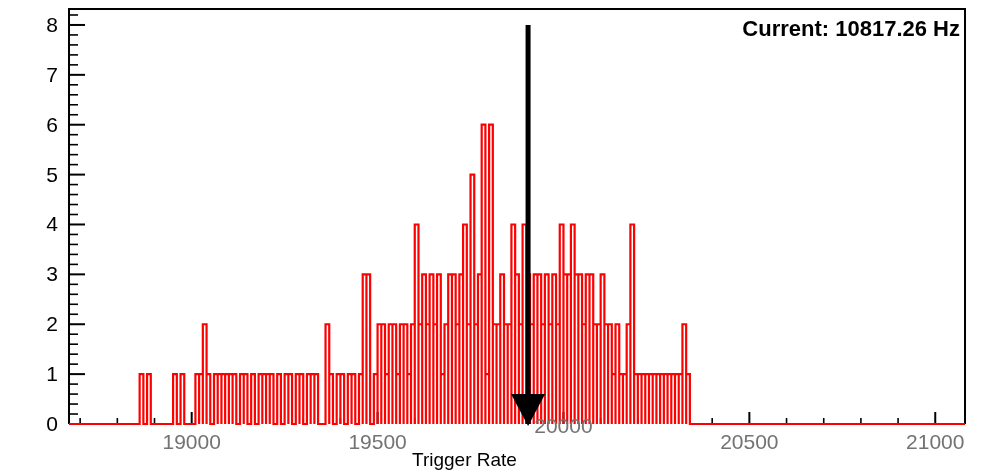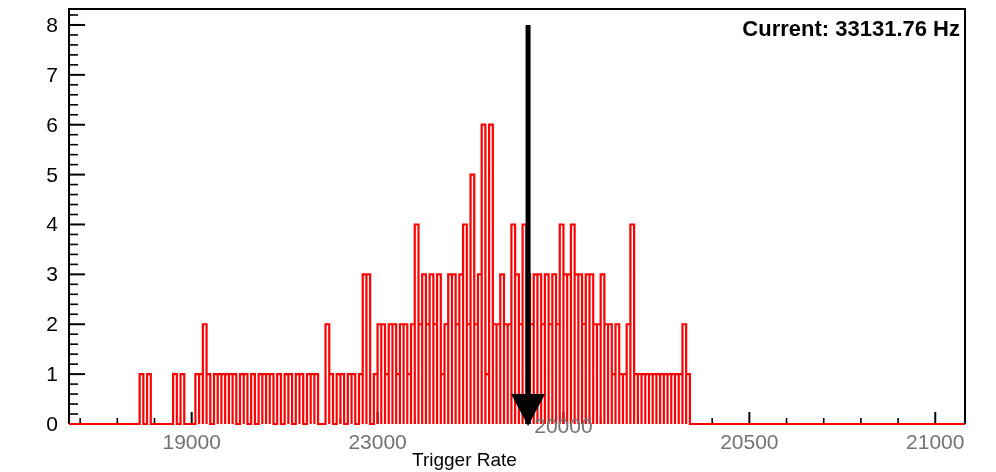--- a/index.html
+++ b/index.html
@@ -109,23 +109,23 @@
       <div class="ylabel" style="left: 30px; top: 313.24px;">2</div>
       <div class="ylabel" style="left: 30px; top: 263.361px;">3</div>
       <div class="ylabel" style="left: 30px; top: 213.481px;">4</div>
       <div class="ylabel" style="left: 30px; top: 163.601px;">5</div>
       <div class="ylabel" style="left: 30px; top: 113.721px;">6</div>
       <div class="ylabel" style="left: 30px; top: 63.8413px;">7</div>
       <div class="ylabel" style="left: 30px; top: 13.9615px;">8</div>
     </div>
   <div id="tick-labels-x">
       <div class="xlabel" style="left: 131.689px; top: 431px;">19000</div>
-      <div class="xlabel" style="left: 317.581px; top: 431px;">23000</div>
+      <div class="xlabel" style="left: 317.581px; top: 431px;">19500</div>
       <div class="xlabel" style="left: 503.473px; top: 415px;">20000</div>
       <div class="xlabel" style="left: 689.365px; top: 431px;">20500</div>
       <div class="xlabel" style="left: 875.257px; top: 431px;">21000</div>
     </div>
 
   <div id="axis-title">Trigger Rate</div>
 
-  <div id="current-readout">Current: 33131.76 Hz</div>
+  <div id="current-readout">Current: 10817.26 Hz</div>
 
 </div>
 
 </body></html>

